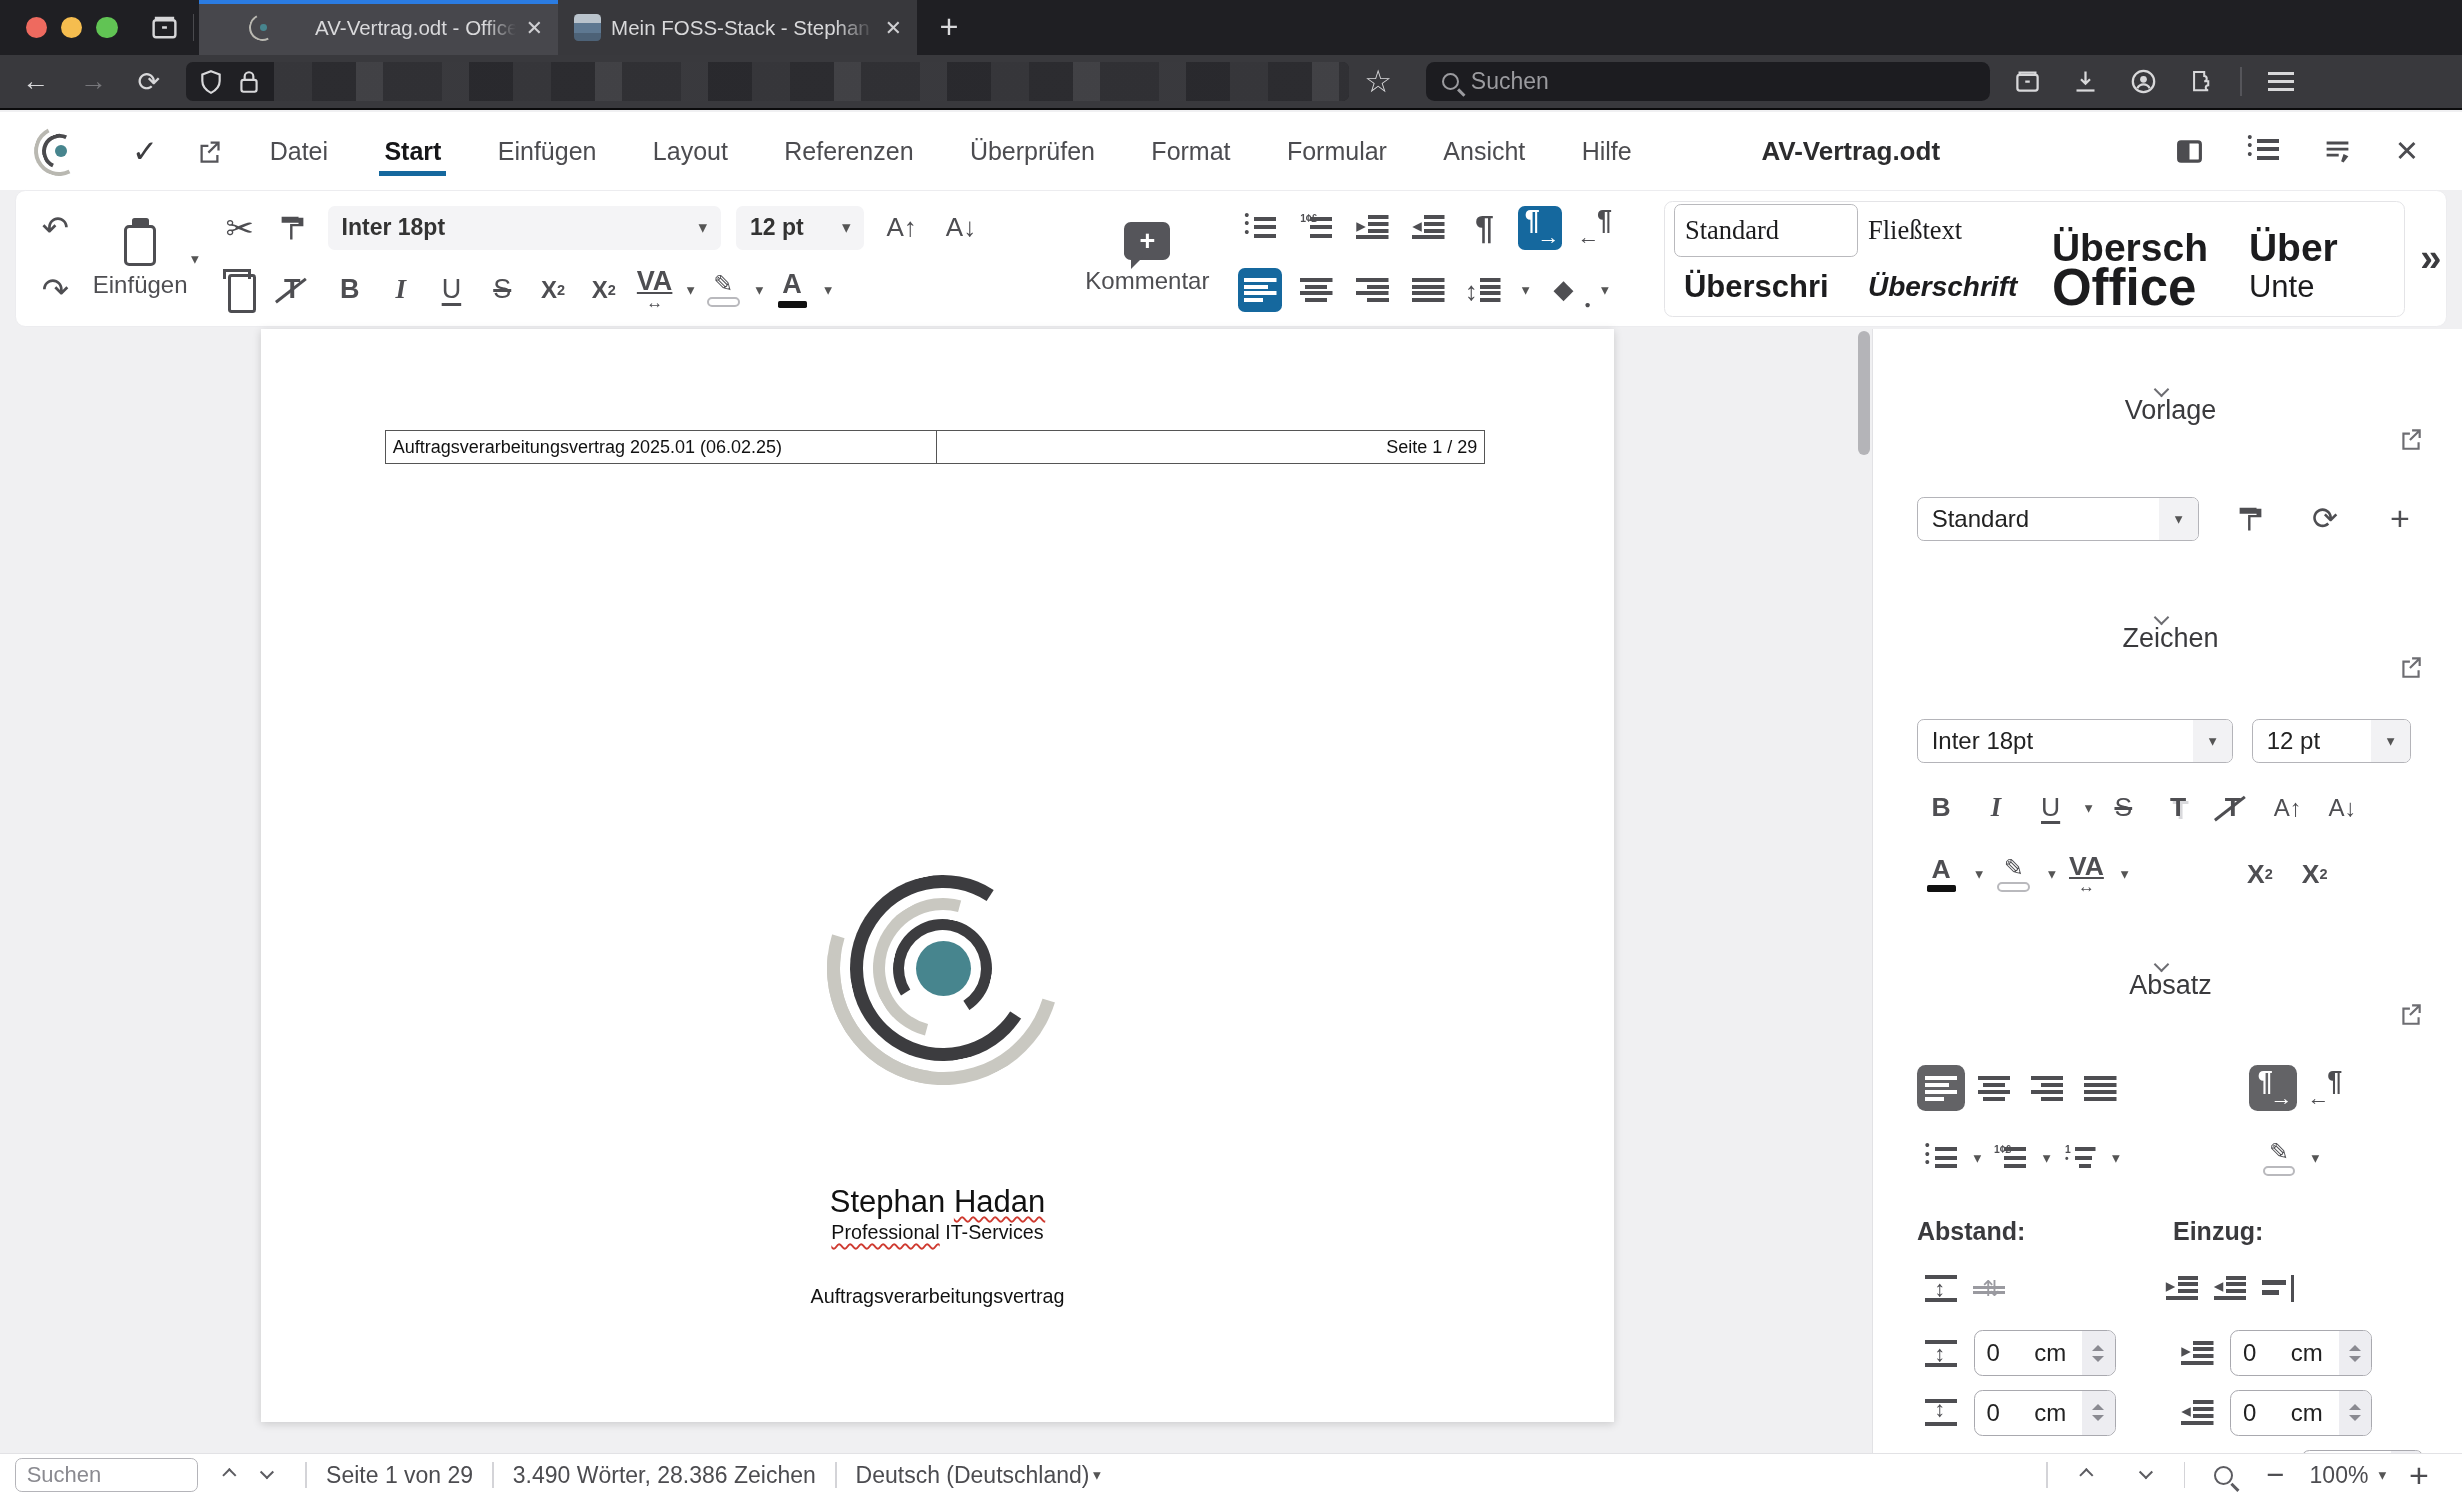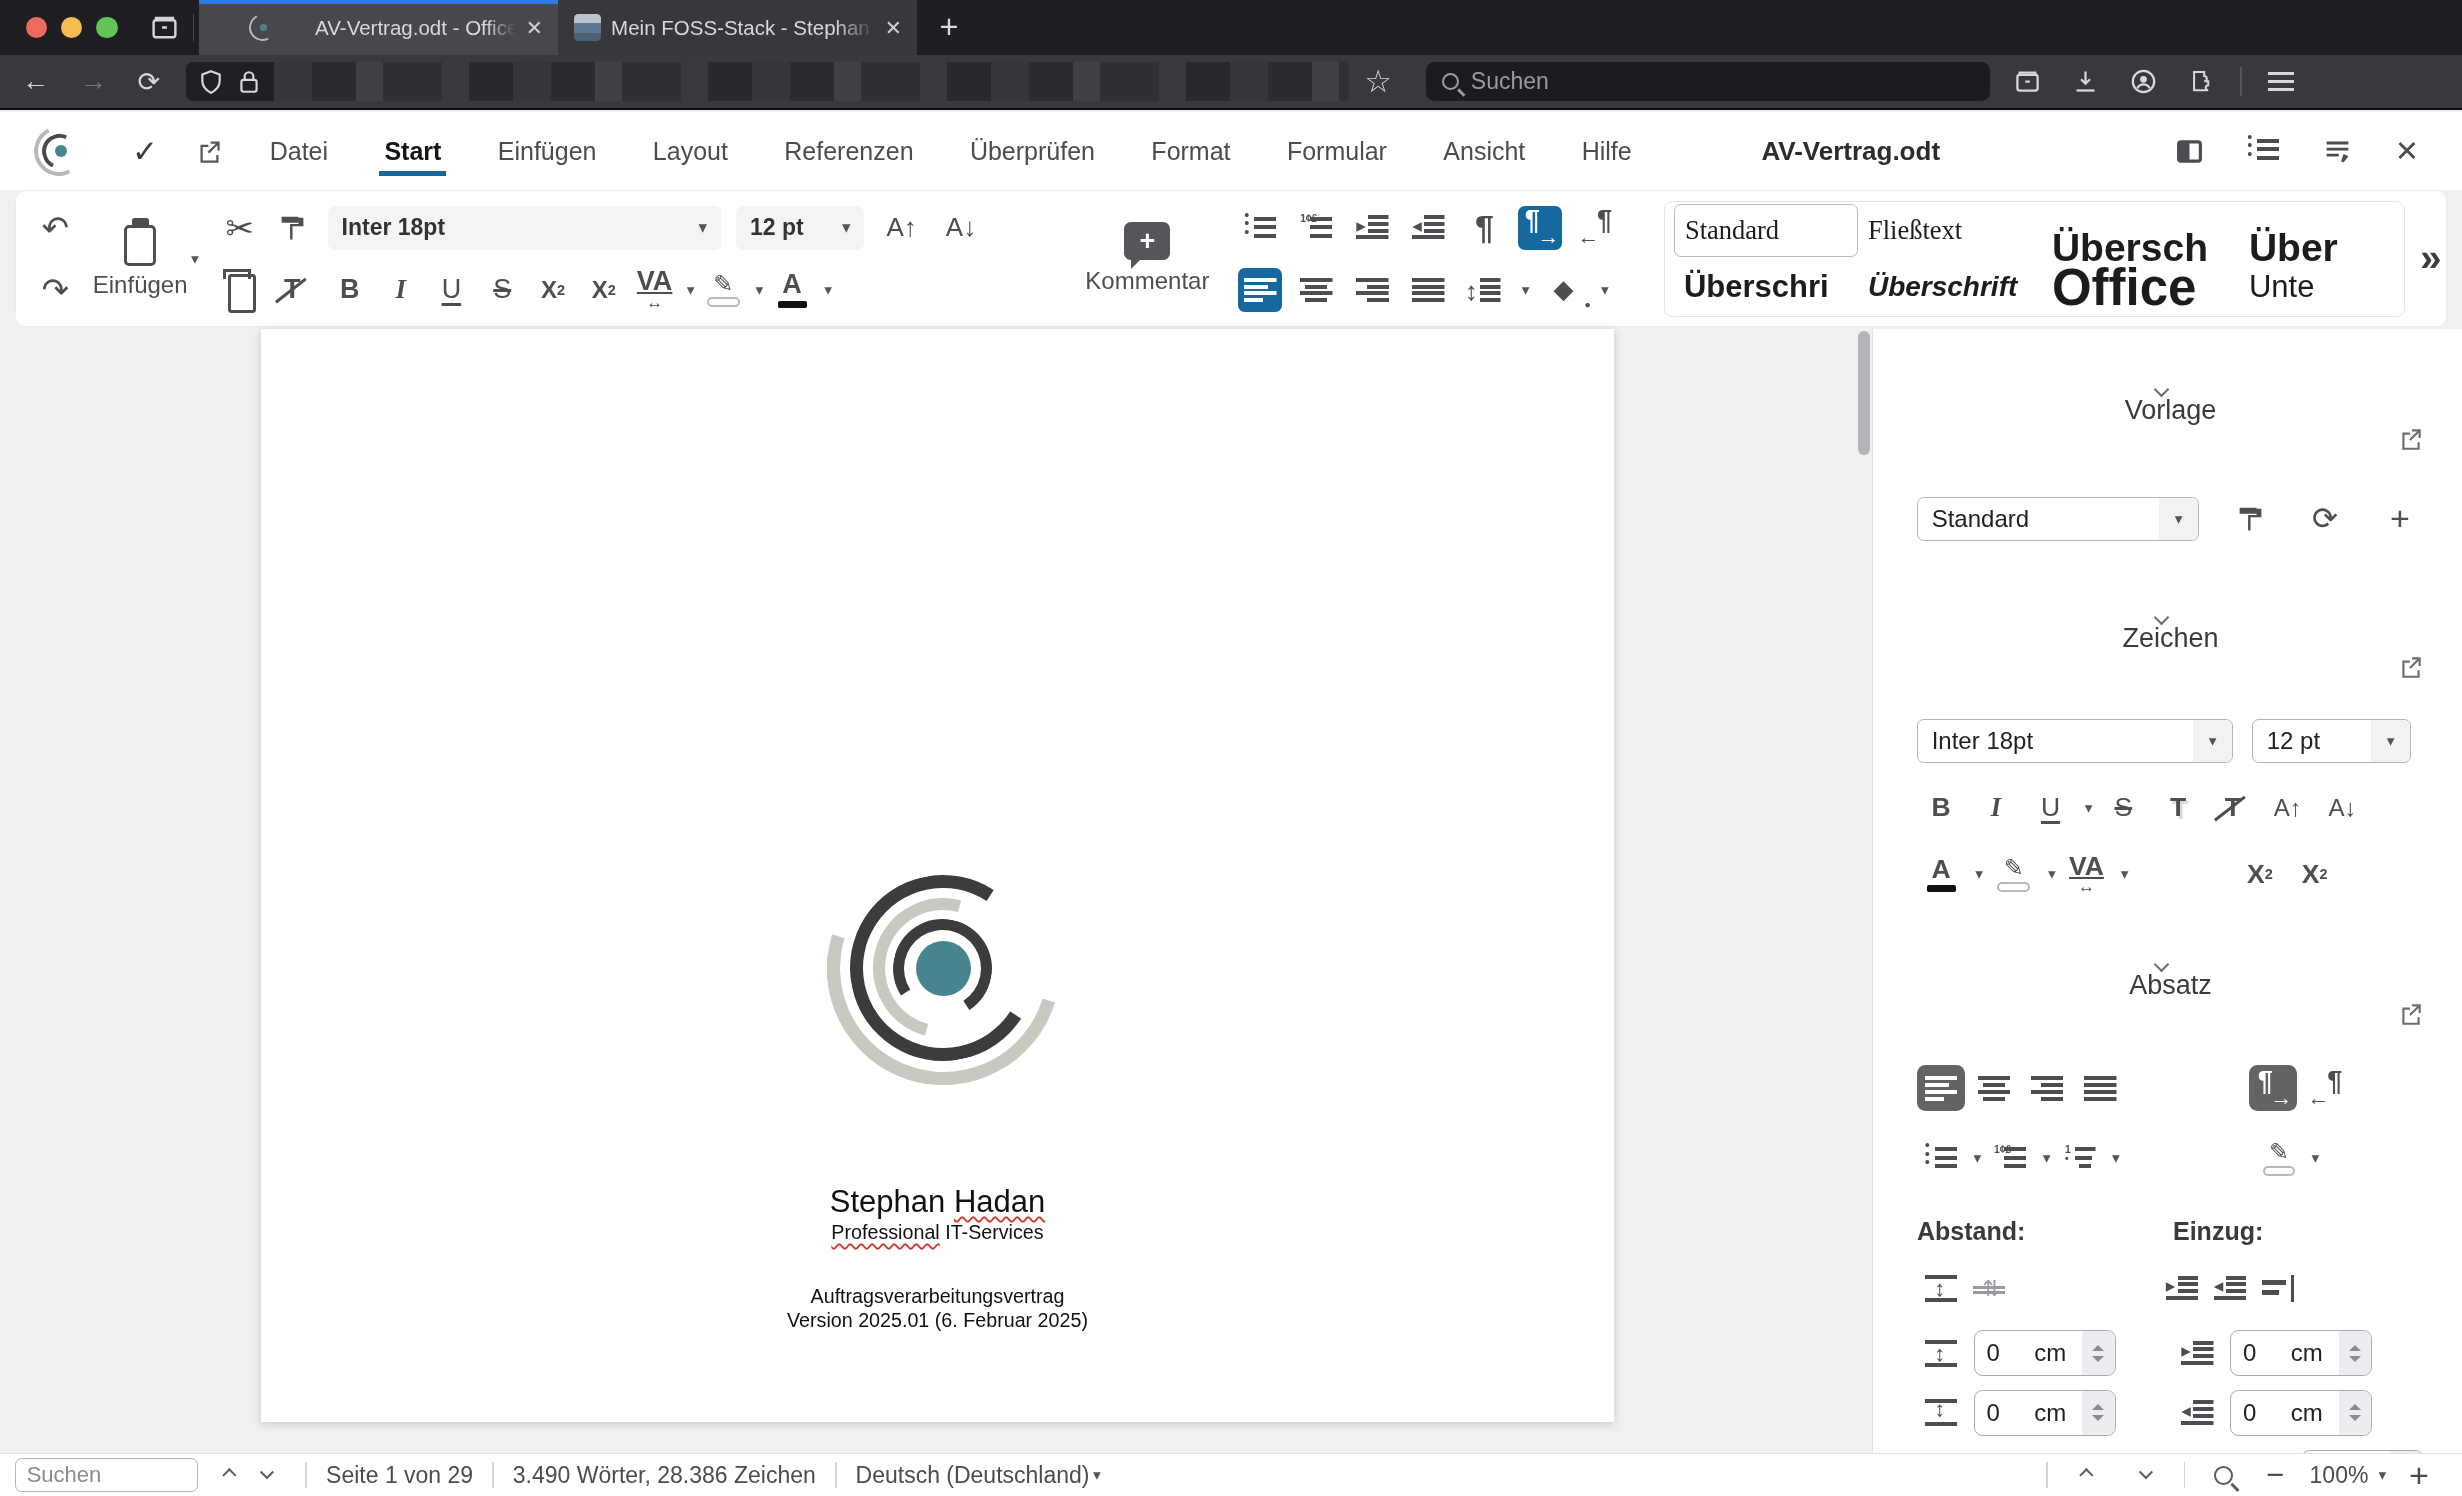--- a/index.html
+++ b/index.html
@@ -477,36 +477,39 @@
     <div class="stylecell st-h2">Überschri</div>
     <div class="stylecell st-h2i">Überschrift</div>
     <div class="stylecell st-title">Office</div>
     <div class="stylecell st-sub">Unte</div>
   </div>
   <span id="stylemore">»</span>
 </div>
 
 <div id="content">
   <div id="page">
+    <div id="hdrtable">
+      <div class="cell c1">Auftragsverarbeitungsvertrag 2025.01 (06.02.25)</div>
+      <div class="cell c2">Seite 1 / 29</div>
+    </div>
     <div id="biglogo">
       <i class="a-out"></i>
         <i class="a-out2"></i>
         <i class="a-big"></i>
         <i class="a-mid"></i>
         <i class="a-in"></i>
         <i class="dot"></i>
     </div>
     <div class="docname" id="dname">
       <span>Stephan </span><span class="sq">Hadan</span>
     </div>
     <div class="docname" id="dsub">
       <span class="sq">Professional</span><span> IT-Services</span>
     </div>
     <div class="docname" id="dline1">Auftragsverarbeitungsvertrag</div>
-    <div class="docname" id="dline2">Version 2025.01 (6. Februar 2025)</div>
   </div>
   <div id="vscroll"></div>
 </div>
 
 <div id="sidebar">
 
   <div class="sechead">
     <span class="chev"></span>
     <span>Vorlage</span>
     <span class="ext">

